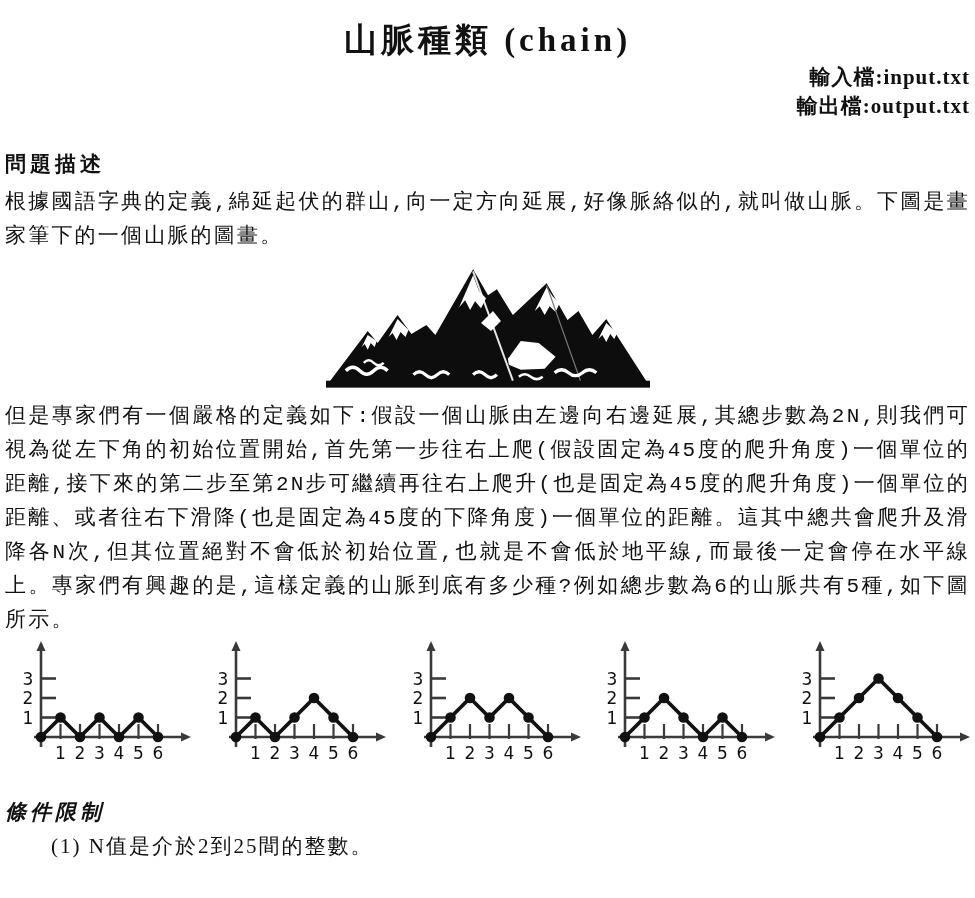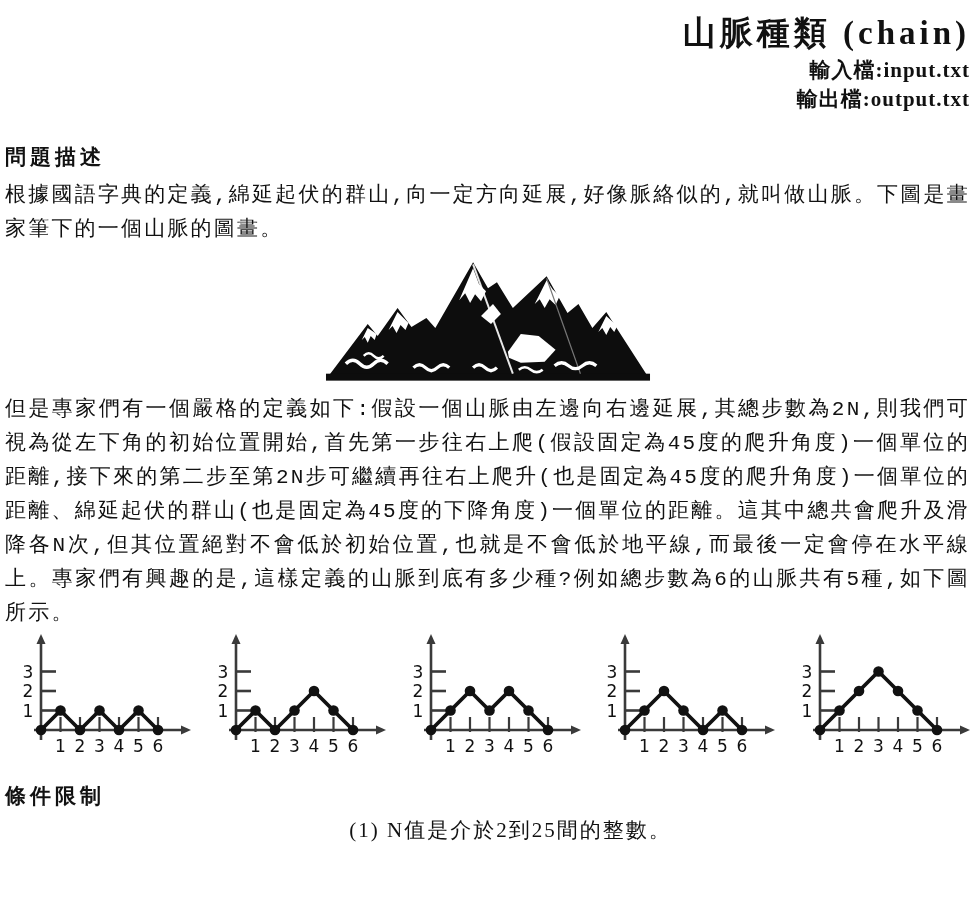--- a/index.html
+++ b/index.html
@@ -4,51 +4,51 @@
 <style>
   html,body{margin:0;padding:0;background:#ffffff;}
   body{
     width:975px;height:898px;overflow:hidden;
     font-family:"Liberation Serif", serif;
     color:#111;
   }
   .page{width:975px;padding:0 5px;box-sizing:border-box;}
 
   .title{
-    text-align:right;font-weight:bold;font-size:33px;line-height:46px;
-    letter-spacing:4px;margin-top:10px;
+    text-align:center;font-weight:bold;font-size:33px;line-height:46px;
+    letter-spacing:4px;margin-top:17px;
   }
   .io-line{
     text-align:right;font-weight:bold;font-size:21px;line-height:29px;
     letter-spacing:1px;
   }
   .section-heading{
     font-weight:bold;font-size:21px;letter-spacing:4px;line-height:26px;
   }
   .heading-problem{margin-top:30px;}
-  .heading-constraints{margin-top:18px;}
+  .heading-constraints{margin-top:27px;font-style:italic;}
   .body-text{
     font-size:21px;line-height:34px;letter-spacing:2.2px;
     text-align:justify;margin-top:9px;font-family:Liberation Mono, monospace;
   }
   .para2{margin-top:4px;}
   .para3{margin-top:2px;}
   .mountain-wrap{
     display:flex;justify-content:center;align-items:center;
     margin:8px 0 4px 0;height:134px;
   }
   .charts-row{
     display:flex;justify-content:space-between;align-items:flex-end;
     margin-top:2px;height:132px;
   }
   .chart-cell{width:186px;height:132px;}
   .chart-cell svg{font-family:"DejaVu Sans", sans-serif;}
   .constraint-item{
     font-size:21px;line-height:32px;letter-spacing:2px;
-    padding-left:46px;margin-top:5px;text-align:center;
+    padding-left:46px;margin-top:5px;
   }
 </style>
 </head>
 <body>
 
 <div class="page">
 
   <div class="title">山脈種類  (chain)</div>
   <div class="io-line">輸入檔:input.txt</div>
   <div class="io-line">輸出檔:output.txt</div>
@@ -79,21 +79,21 @@
 
       <path d="M22,108 q7,-7 14,0 q7,7 14,0 q7,-7 14,0" stroke="#ffffff" stroke-width="3.4" fill="none"></path>
       <path d="M90,112 q6,-6 12,0 q6,6 12,0 q6,-6 12,0" stroke="#ffffff" stroke-width="3.2" fill="none"></path>
       <path d="M150,112 q6,-6 12,0 q6,6 12,0" stroke="#ffffff" stroke-width="3.2" fill="none"></path>
       <path d="M232,110 q7,-6 14,0 q7,6 14,0 q7,-6 14,0" stroke="#ffffff" stroke-width="3.2" fill="none"></path>
       <path d="M40,100 q5,-5 10,0 q5,5 10,0" stroke="#ffffff" stroke-width="2.4" fill="none"></path>
       <path d="M196,114 q6,-5 12,0 q6,5 12,0" stroke="#ffffff" stroke-width="2.6" fill="none"></path>
     </svg>
   </div>
 
-  <div class="body-text para2">但是專家們有一個嚴格的定義如下:假設一個山脈由左邊向右邊延展,其總步數為2N,則我們可視為從左下角的初始位置開始,首先第一步往右上爬(假設固定為45度的爬升角度)一個單位的距離,接下來的第二步至第2N步可繼續再往右上爬升(也是固定為45度的爬升角度)一個單位的距離、綿延起伏的群山(也是固定為45度的下降角度)一個單位的距離。這其中總共會爬升及滑降各N次,但其位置絕對不會低於初始位置,也就是不會低於地平線,而最後一定會停在水平線上。專家們有興趣的是,這樣定義的山脈到底有多少種?例如總步數為6的山脈共有5種,如下圖所示。</div>
+  <div class="body-text para2">但是專家們有一個嚴格的定義如下:假設一個山脈由左邊向右邊延展,其總步數為2N,則我們可視為從左下角的初始位置開始,首先第一步往右上爬(假設固定為45度的爬升角度)一個單位的距離,接下來的第二步至第2N步可繼續再往右上爬升(也是固定為45度的爬升角度)一個單位的距離、或者往右下滑降(也是固定為45度的下降角度)一個單位的距離。這其中總共會爬升及滑降各N次,但其位置絕對不會低於初始位置,也就是不會低於地平線,而最後一定會停在水平線上。專家們有興趣的是,這樣定義的山脈到底有多少種?例如總步數為6的山脈共有5種,如下圖所示。</div>
 
   <div class="charts-row">
     <div class="chart-cell"><svg width="186" height="132" viewBox="0 0 186 132">
           <line x1="36" y1="107" x2="36" y2="9" stroke="#3a3a3a" stroke-width="2.6"></line>
           <polygon points="31.5,11 40.5,11 36,1" fill="#3a3a3a"></polygon>
           <line x1="29" y1="97" x2="177" y2="97" stroke="#3a3a3a" stroke-width="2.6"></line>
           <polygon points="176,92.5 176,101.5 186,97" fill="#3a3a3a"></polygon>
           <line x1="37" y1="77.5" x2="51" y2="77.5" stroke="#3a3a3a" stroke-width="2.6"></line>
           <text x="23" y="83.5" font-size="17" text-anchor="middle" fill="#111111">1</text>
           <line x1="37" y1="58" x2="51" y2="58" stroke="#3a3a3a" stroke-width="2.6"></line>

